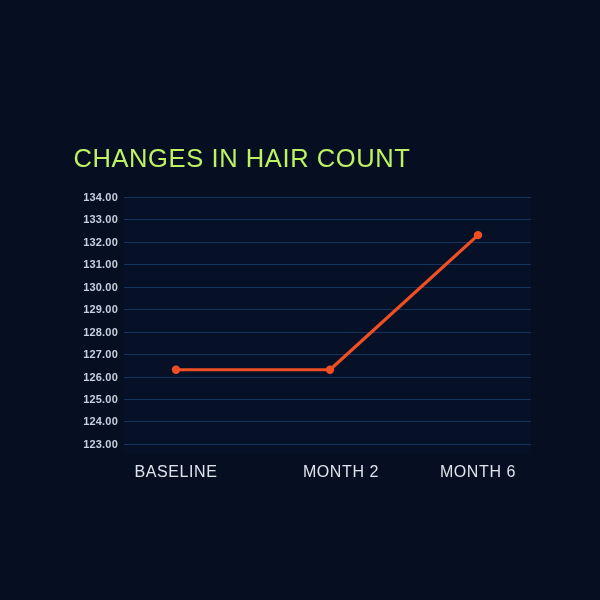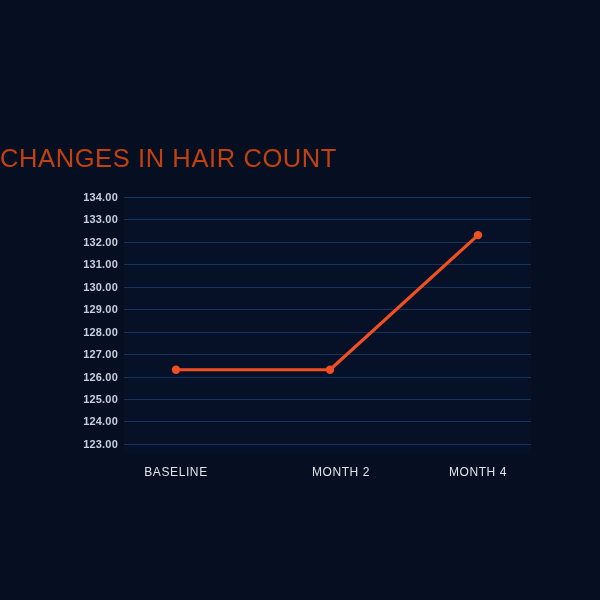--- a/index.html
+++ b/index.html
@@ -24,22 +24,22 @@
     height: 600px;
     background: #050f21;
   }
 
   
   #chart-title {
     position: absolute;
     left: 0;
     top: 143px;
     width: 484px;
-    text-align: left;
-    color: #c2410c;
+    text-align: center;
+    color: #bef264;
     font-size: 25.5px;
     font-weight: 400;
     letter-spacing: 0.6px;
     white-space: nowrap;
     line-height: 30px;
   }
 
   
   #plot-area {
     position: absolute;
@@ -74,21 +74,21 @@
     white-space: nowrap;
   }
 
   
   .xtick {
     position: absolute;
     top: 465px;
     width: 150px;
     text-align: center;
     color: #dfe4ec;
-    font-size: 12px;
+    font-size: 16px;
     font-weight: 400;
     letter-spacing: 0.6px;
     line-height: 14px;
     white-space: nowrap;
   }
 
   
   #series-layer {
     position: absolute;
     left: 0;
@@ -128,21 +128,21 @@
   <div class="ytick" style="top:303.2px">129.00</div>
   <div class="ytick" style="top:325.6px">128.00</div>
   <div class="ytick" style="top:348.1px">127.00</div>
   <div class="ytick" style="top:370.5px">126.00</div>
   <div class="ytick" style="top:393.0px">125.00</div>
   <div class="ytick" style="top:415.4px">124.00</div>
   <div class="ytick" style="top:437.8px">123.00</div>
 
   <div class="xtick" style="left:101px">BASELINE</div>
   <div class="xtick" style="left:266px">MONTH 2</div>
-  <div class="xtick" style="left:403px">MONTH 4</div>
+  <div class="xtick" style="left:403px">MONTH 6</div>
 
   <svg id="series-layer" width="600" height="600" viewBox="0 0 600 600">
     <polyline id="series-line" fill="none" stroke-linecap="round" stroke-linejoin="round" points="176.00,369.76 330.00,369.76 478.00,235.14" stroke="#f04e23" stroke-width="3.2"></polyline>
     <g id="series-markers">
         <circle cx="176.00" cy="369.76" r="4.2" fill="#f04e23"></circle>
         <circle cx="330.00" cy="369.76" r="4.2" fill="#f04e23"></circle>
         <circle cx="478.00" cy="235.14" r="4.2" fill="#f04e23"></circle>
       </g>
   </svg>
 

